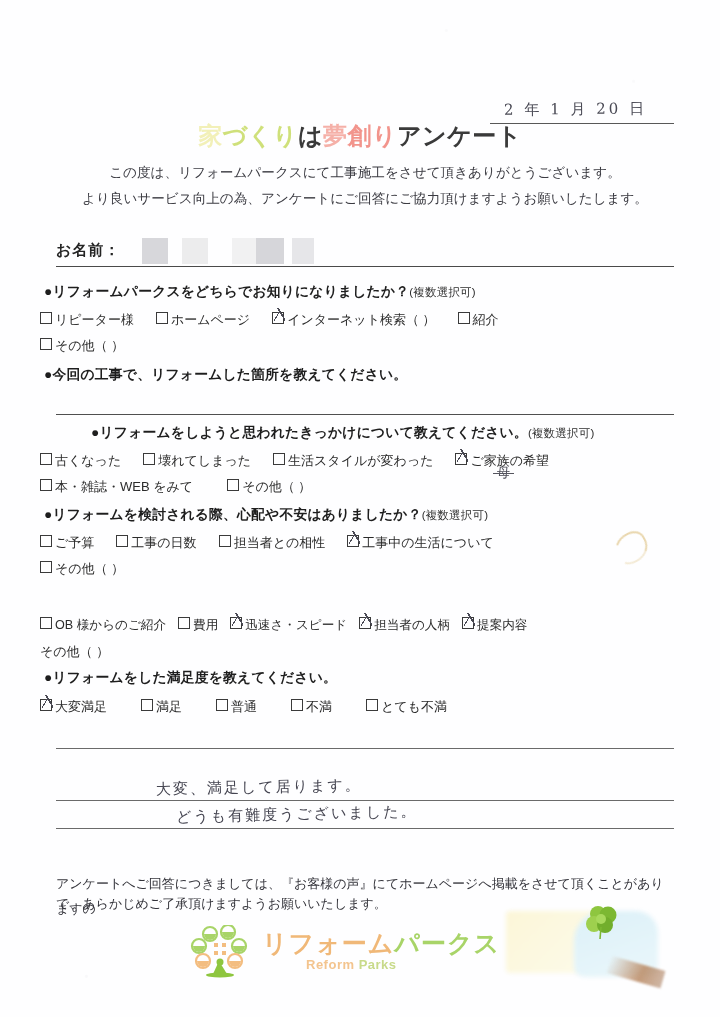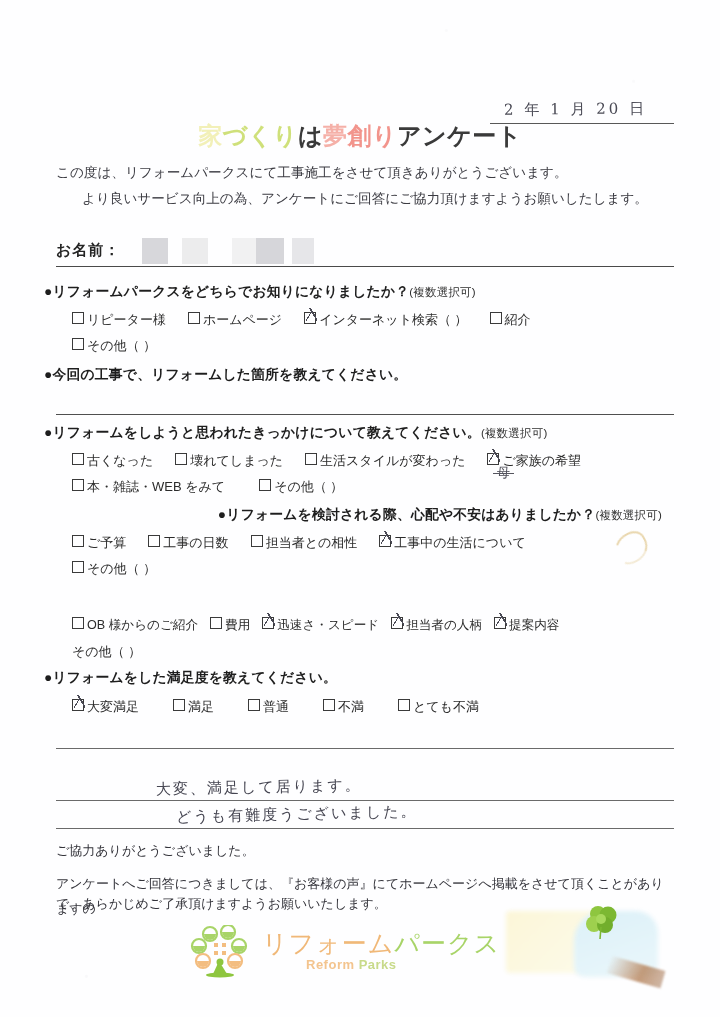--- a/index.html
+++ b/index.html
@@ -53,21 +53,21 @@
   .t-wa{color:#3a3a3a;}
   .t-yume{color:#f5b0a8;}
   .t-tsukuri{color:#f2948c;}
   .t-ank{color:#3a3a3a;}
 
   
   .intro{
     position:absolute;left:56px;top:160px;width:618px;
     font-size:13.6px;line-height:26px;color:#3b3b42;
   }
-  .intro .l1{text-align:left;}
+  .intro .l1{text-align:center;}
   .intro .l2{text-align:center;}
 
   
   .name-row{
     position:absolute;left:56px;top:238px;width:618px;height:28px;
     border-bottom:1.3px solid #4a4a4a;
   }
   .name-label{
     position:absolute;left:0;top:3px;
     font-size:15px;font-weight:bold;color:#242424;
@@ -81,21 +81,21 @@
   .r5{left:236px;width:22px;background:#e6e6e9;}
 
   
   .q{
     position:absolute;left:44px;width:618px;
     font-size:13.8px;font-weight:bold;color:#1e1e1e;
     letter-spacing:.2px;white-space:nowrap;
   }
   .q .sub{font-weight:normal;font-size:11.5px;color:#2e2e2e;}
   .opts{
-    position:absolute;left:72px;width:640px;
+    position:absolute;left:40px;width:640px;
     font-size:13px;color:#2b2b2b;white-space:nowrap;
   }
   .opt{display:inline-block;margin-right:12px;}
   .bx{
     display:inline-block;width:10px;height:10px;
     border:1.1px solid #3a3a3a;
     margin-right:3px;position:relative;top:0px;
   }
   .paren{letter-spacing:0;}
   .gap-s{display:inline-block;width:10px;}
@@ -164,21 +164,21 @@
     transform:rotate(-28deg);
     filter:blur(.4px);
   }
 
   
   .logo{
     position:absolute;left:190px;top:925px;width:300px;height:60px;
   }
   .logo-text{
     position:absolute;left:72px;top:2px;
-    font-size:25px;font-weight:normal;
+    font-size:25px;font-weight:bold;
     color:#f0b878;letter-spacing:1px;
     white-space:nowrap;
     text-align:right;
   }
   .logo-text .grn{color:#a8d468;}
   .logo-sub{
     position:absolute;left:116px;top:32px;
     font-size:13px;font-weight:bold;
     color:#c8da8a;letter-spacing:.5px;
   }
@@ -249,34 +249,34 @@
   </div>
   <div class="opts" style="top:337px;">
     <span class="opt"><span class="bx"></span><span>その他</span><span class="paren">（                        ）</span></span>
   </div>
 
   <div class="q" style="top:366px;">
     <span>●</span><span>今回の工事で、リフォームした箇所を教えてください。</span>
   </div>
   <div class="rule" style="top:414px;"></div>
 
-  <div class="q" style="top:424px;">
+  <div class="q" style="top:424px;margin-left:47px;">
     <span>●</span><span>リフォームをしようと思われたきっかけについて教えてください。</span><span class="sub">(複数選択可)</span>
   </div>
   <div class="opts" style="top:452px;">
     <span class="opt"><span class="bx"></span><span>古くなった</span></span><span class="gap-s"></span><span class="opt"><span class="bx"></span><span>壊れてしまった</span></span><span class="gap-s"></span><span class="opt"><span class="bx"></span><span>生活スタイルが変わった</span></span><span class="gap-s"></span><span class="opt"><span class="bx checked"></span><span>ご家族の希望</span></span>
   </div>
   <div class="hw-strike hand">
     <span>母</span>
   </div>
   <div class="opts" style="top:478px;">
     <span class="opt"><span class="bx"></span><span>本・雑誌・WEB をみて</span></span><span class="gap-m"></span><span class="opt"><span class="bx"></span><span>その他</span><span class="paren">（                              ）</span></span>
   </div>
 
-  <div class="q" style="top:506px;text-align:right;">
+  <div class="q" style="top:506px;">
     <span>●</span><span>リフォームを検討される際、心配や不安はありましたか？</span><span class="sub">(複数選択可)</span>
   </div>
   <div class="opts" style="top:534px;">
     <span class="opt"><span class="bx"></span><span>ご予算</span></span><span class="gap-s"></span><span class="opt"><span class="bx"></span><span>工事の日数</span></span><span class="gap-s"></span><span class="opt"><span class="bx"></span><span>担当者との相性</span></span><span class="gap-s"></span><span class="opt"><span class="bx checked"></span><span>工事中の生活について</span></span>
   </div>
   <div class="smudge"></div>
   <div class="opts" style="top:560px;">
     <span class="opt"><span class="bx"></span><span>その他</span><span class="paren">（                           ）</span></span>
   </div>
 
@@ -293,21 +293,20 @@
   <div class="opts" style="top:698px;">
     <span class="opt"><span class="bx checked"></span><span>大変満足</span></span><span class="gap-m"></span><span class="opt"><span class="bx"></span><span>満足</span></span><span class="gap-m"></span><span class="opt"><span class="bx"></span><span>普通</span></span><span class="gap-m"></span><span class="opt"><span class="bx"></span><span>不満</span></span><span class="gap-m"></span><span class="opt"><span class="bx"></span><span>とても不満</span></span>
   </div>
   <div class="rule thin" style="top:748px;"></div>
 
   <div class="rule thin" style="top:800px;"></div>
   <div class="rule thin" style="top:828px;"></div>
   <div class="hw-comment1 hand">大変、満足して居ります。</div>
   <div class="hw-comment2 hand">どうも有難度うございました。</div>
 
-  <div class="closing" style="top:838px;">ご協力ありがとうございました。</div>
   <div class="closing" style="top:871px;">アンケートへご回答につきましては、『お客様の声』にてホームページへ掲載をさせて頂くことがありますの</div>
   <div class="closing" style="top:891px;">で、あらかじめご了承頂けますようお願いいたします。</div>
 
   <div class="deco">
     <div class="deco-yellow"></div>
     <div class="deco-blue"></div>
     <div class="deco-brown"></div>
     <svg width="60" height="40" viewBox="0 0 60 40" style="position:absolute;left:74px;top:0px;">
       <circle cx="24" cy="9" r="8" fill="#8ec63f"></circle>
       <circle cx="34" cy="10" r="8.5" fill="#7cb832"></circle>

